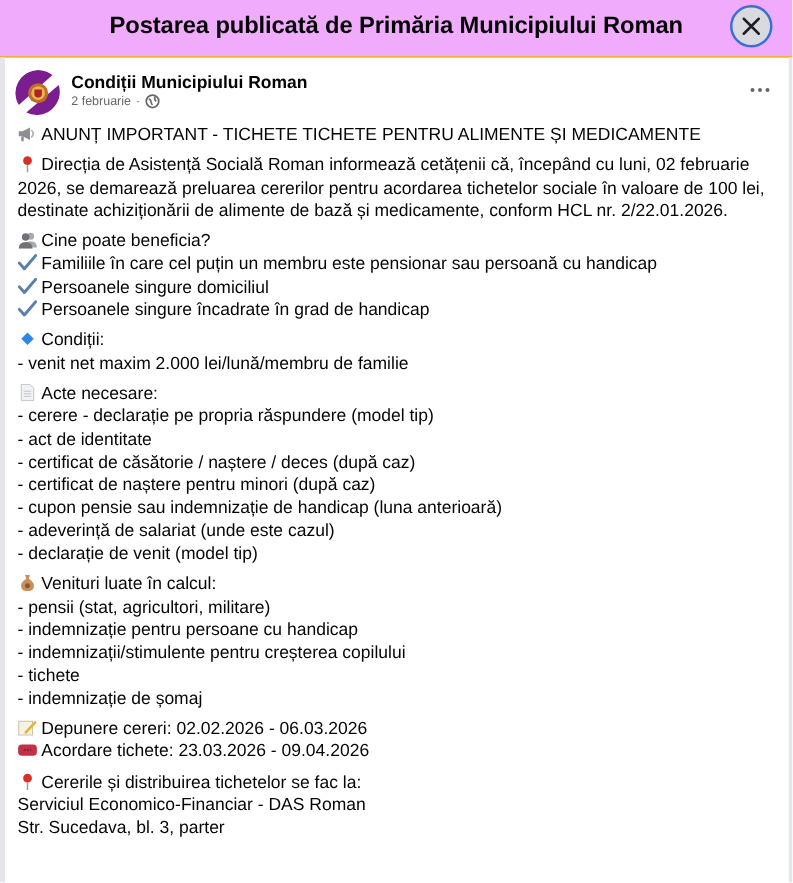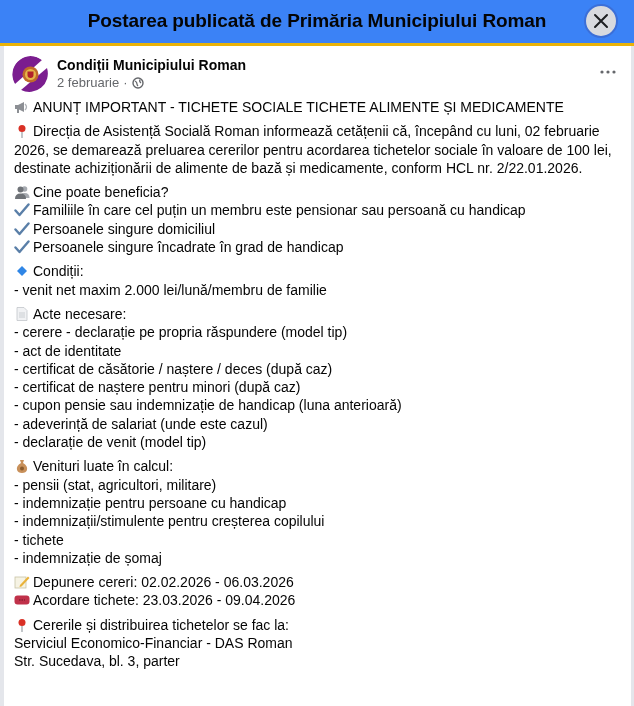--- a/index.html
+++ b/index.html
@@ -5,22 +5,22 @@
   html, body { margin: 0; padding: 0; }
   body {
     width: 634px; height: 706px; overflow: hidden;
     background: #ffffff;
     font-family: "Liberation Sans", "DejaVu Sans", sans-serif;
     color: #050505;
     position: relative;
   }
   .dialog-header {
     position: absolute; left: 0; top: 0; width: 634px; height: 46px;
-    background: #3b82f6;
-    border-bottom: 3px solid #eab308;
+    background: #f0abfc;
+    border-bottom: 1px solid #eab308;
     box-sizing: border-box;
   }
   .dialog-title {
     position: absolute; left: 0; right: 0; top: 10px;
     text-align: center;
     font-size: 19px; font-weight: bold; color: #050505;
     letter-spacing: -0.1px;
   }
   .close-btn {
     position: absolute; left: 584px; top: 4px;
@@ -37,21 +37,21 @@
   .avatar {
     position: absolute; left: 0; top: 1px; width: 37px; height: 37px; border-radius: 50%;
     overflow: hidden; cursor: pointer;
   }
   .author-name {
     position: absolute; left: 45px; top: 2px;
     font-size: 14px; font-weight: bold; color: #050505; cursor: pointer;
   }
   .meta-row {
     position: absolute; left: 45px; top: 20px;
-    font-size: 13px; color: #65676b; display: flex; align-items: center;
+    font-size: 10px; color: #65676b; display: flex; align-items: center;
   }
   .meta-row .dot { margin: 0 4px; }
   .more-btn {
     position: absolute; left: 584px; top: 7px; width: 24px; height: 20px;
     display: flex; align-items: center; justify-content: center; cursor: pointer;
   }
   .post-body {
     position: absolute; left: 14px; top: 98px; width: 604px;
     font-size: 14px; line-height: 18.3px; color: #050505;
   }
@@ -102,21 +102,21 @@
     </svg>
   </div>
 </div>
 
 <div class="post-body" id="post-body">
     <div class="para">
       <div class="line"><span class="emoji"><svg viewBox="0 0 16 14" width="16" height="14">
             <path d="M1 5 h3 l6 -3 v10 l-6 -3 h-3 z" fill="#8c8f94"></path>
             <path d="M11 4 q3 3 0 6" fill="none" stroke="#b0b3b8" stroke-width="1.3"></path>
             <rect x="3" y="9" width="2" height="4" fill="#8c8f94"></rect>
-          </svg></span><span>ANUNȚ IMPORTANT - TICHETE SOCIALE TICHETE ALIMENTE ȘI MEDICAMENTE</span></div>
+          </svg></span><span>ANUNȚ IMPORTANT - TICHETE TICHETE PENTRU ALIMENTE ȘI MEDICAMENTE</span></div>
     </div>
     <div class="para">
       <div class="line"><span class="emoji"><svg viewBox="0 0 16 14" width="16" height="14">
             <circle cx="8" cy="4.5" r="3.5" fill="#d93025"></circle>
             <path d="M8 8 L8 14" stroke="#9aa0a6" stroke-width="1.2"></path>
           </svg></span><span>Direcția de Asistență Socială Roman informează cetățenii că, începând cu luni, 02 februarie</span></div>
       <div class="line"><span>2026, se demarează preluarea cererilor pentru acordarea tichetelor sociale în valoare de 100 lei,</span></div>
       <div class="line"><span>destinate achiziționării de alimente de bază și medicamente, conform HCL nr. 2/22.01.2026.</span></div>
     </div>
     <div class="para">

